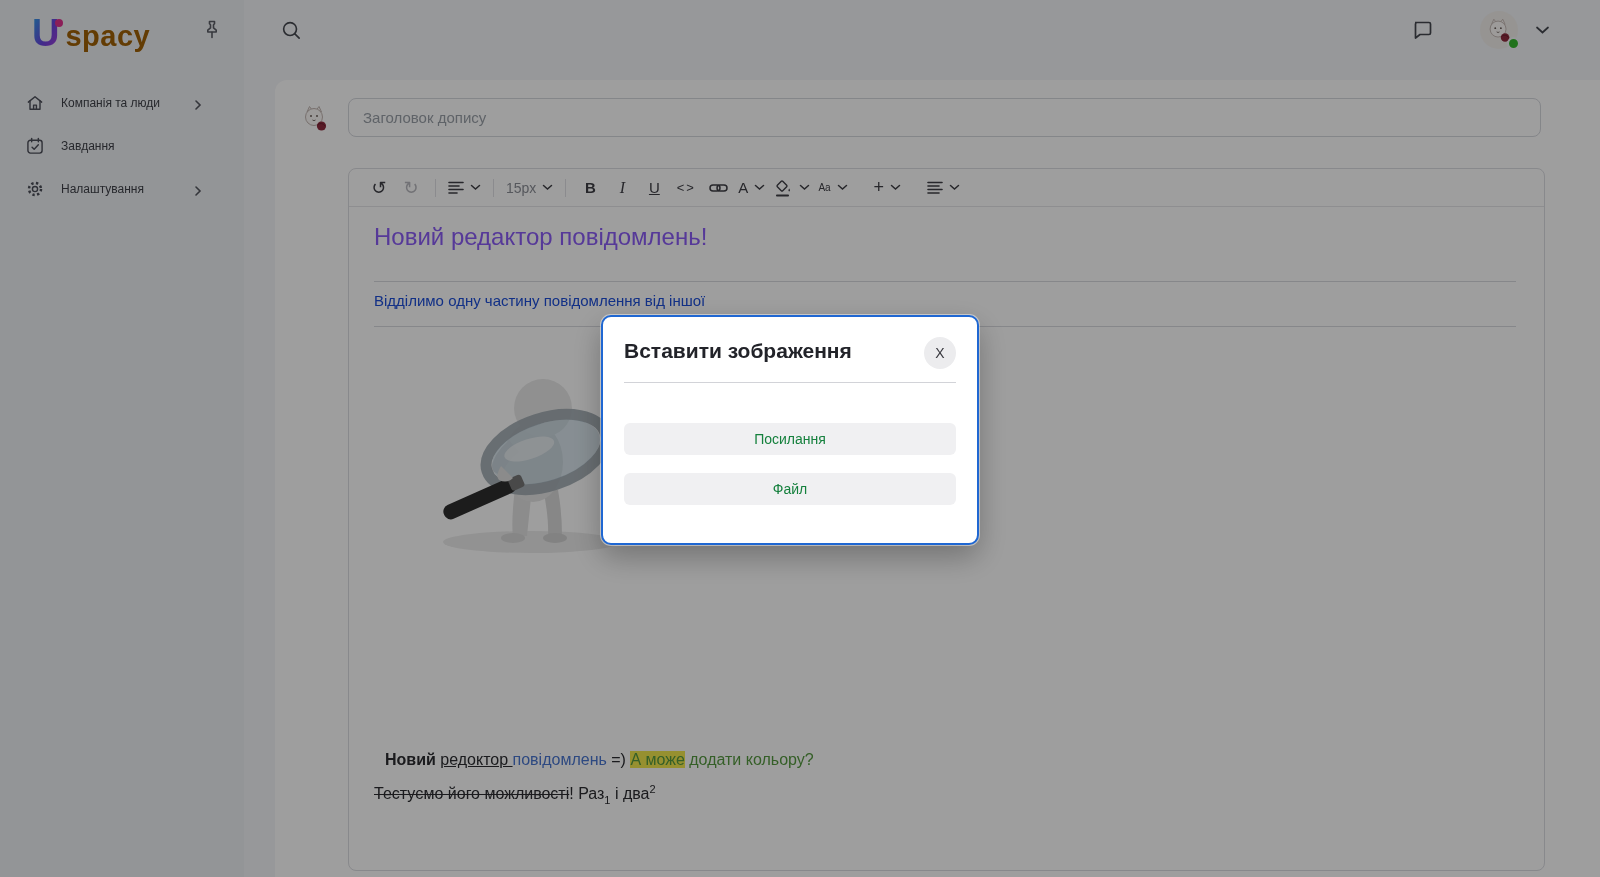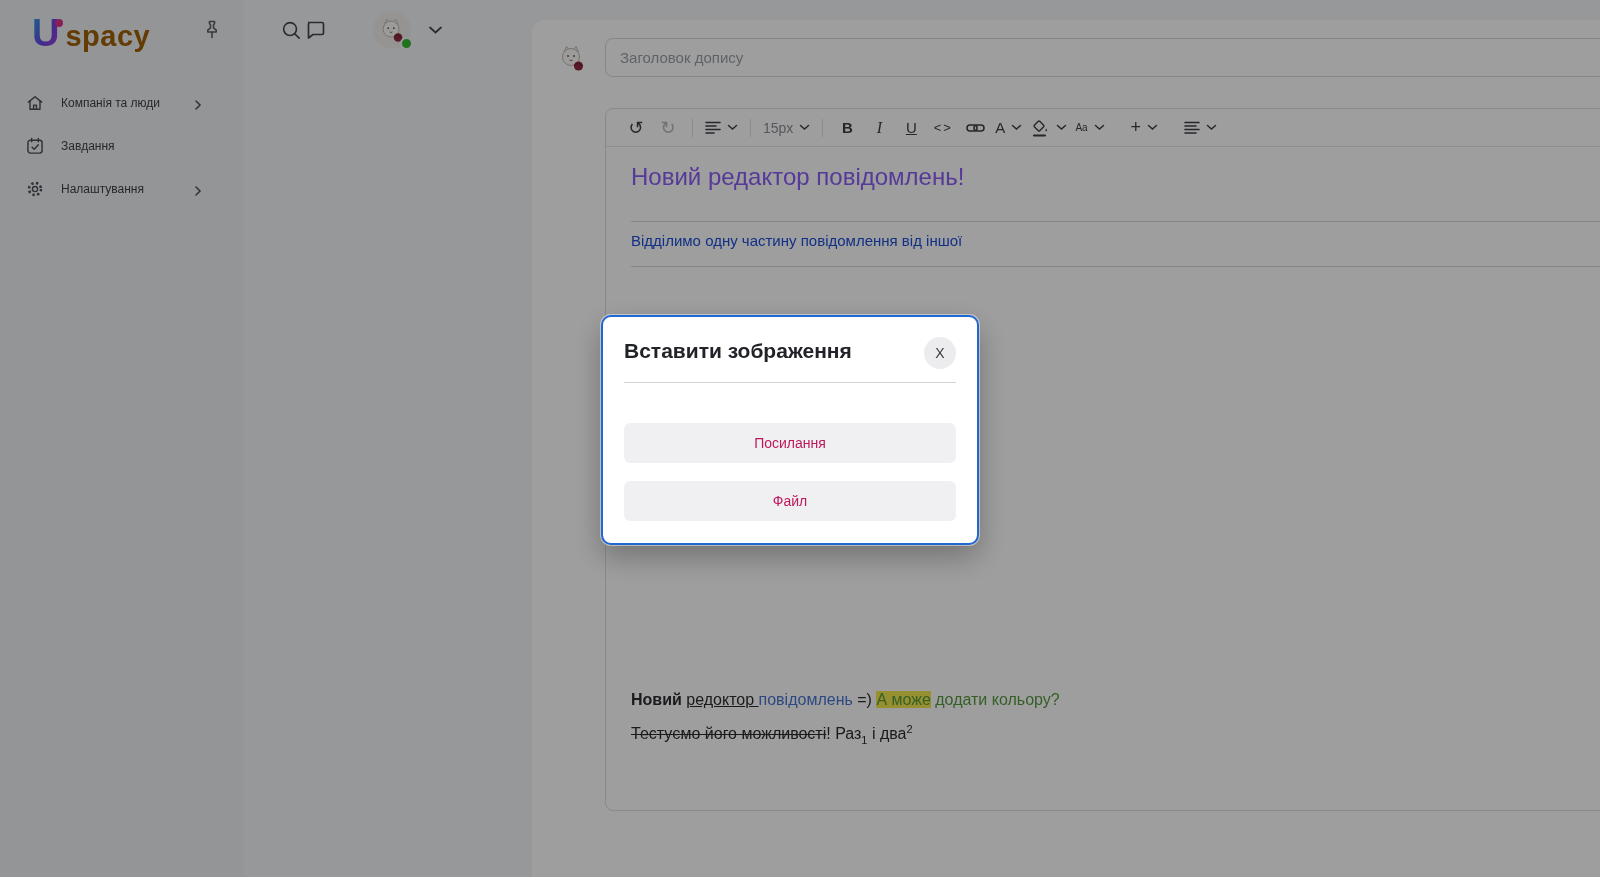--- a/index.html
+++ b/index.html
@@ -23,21 +23,21 @@
   .pin-btn { margin-top:4px; color:#5b5e66; cursor:pointer; }
 
   .nav { margin-top:28px; }
   .nav-item { height:43px; display:flex; align-items:center; padding:0 40px 0 25px;
     color:#3f4249; cursor:pointer; }
   .nav-item .nicon { width:20px; height:20px; color:#4d505a; flex:0 0 20px; }
   .nav-item .nlabel { font-size:12px; margin-left:16px; flex:1; }
   .nav-item .nchev { width:12px; height:8px; color:#55585f; }
 
   
-  .main { flex:1; display:flex; min-width:0;gap:8px; }
+  .main { flex:1; display:flex; flex-direction:column; min-width:0; }
   .topbar { height:60px; display:flex; align-items:center; padding:0 50px 0 36px; }
   .search-btn { color:#45484f; cursor:pointer; }
   .topbar-right { margin-left:auto; display:flex; align-items:center; }
   .chat-btn { color:#45484f; cursor:pointer; }
   .avatar-wrap { position:relative; width:38px; height:38px; margin-left:46px; cursor:pointer; }
   .avatar-circle { width:38px; height:38px; border-radius:50%; background:#f3efec; overflow:hidden;
     display:flex; align-items:center; justify-content:center; }
   .status-dot { position:absolute; right:-2px; bottom:-1px; width:13px; height:13px;
     border-radius:50%; background:#35b82e; border:2px solid #f4f5f8; }
   .user-chev { margin-left:17px; color:#45484f; cursor:pointer; }
@@ -76,43 +76,43 @@
   .ed-body { padding:6px 28px 0 25px; }
   .ed-h1 { margin-top:10px; font-size:24px; font-weight:500; color:#8b5cf6; }
   .ed-hr { border:none; border-top:1px solid #d9dadf; margin-top:30px; }
   .ed-hr2 { border:none; border-top:1px solid #d9dadf; margin-top:17px; }
   .ed-p { margin-top:10px; font-size:15px; color:#1d4ed8; }
   .figure-wrap { margin:43px 0 0 57px; width:205px; height:185px; }
 
   .rich { white-space:pre-wrap; font-size:16px; color:#2c2d31; }
   .rich1 { margin-top:196px; }
   .rich2 { margin-top:14px; }
-  .rt-bold { font-weight:700; }
+  .rt-bold { font-weight:700;margin-left:11px; }
   .rt-underline { text-decoration:underline;text-align:center; }
   .rt-blue { color:#4a76d0; }
   .rt-hl { background:#f2e94e; color:#55993f; }
   .rt-green { color:#55993f; }
   .rt-strike { text-decoration:line-through; }
   .rich sub { font-size:11px; }
   .rich sup { font-size:11px; }
 
   
   .overlay { position:fixed; inset:0; background:rgba(0,0,0,0.38); z-index:40; }
   .modal { position:fixed; left:601px; top:315px; width:378px; height:230px; z-index:50;
     background:#ffffff; border:2px solid #1f67d2; border-radius:10px;
     box-shadow:0 0 0 1px rgba(255,255,255,.45), 0 12px 30px rgba(0,0,0,.28);
     padding:20px 21px 0 21px; }
   .modal-head { display:flex; align-items:flex-start; justify-content:space-between; }
   .modal-title { font-size:21px; font-weight:700; color:#222329; margin-top:2px; }
   .modal-close { width:32px; height:32px; border-radius:50%; background:#ececee;
     display:flex; align-items:center; justify-content:center; font-size:14px; color:#3a3a40;
     cursor:pointer; border:none; font-family:"Liberation Sans", sans-serif; }
   .modal-div { border:none; border-top:1px solid #d2d3d8; margin-top:13px; }
-  .modal-btn { display:block; width:100%; height:40px; margin-top:18px; border:none;
-    background:#f0f0f2; border-radius:6px; font-size:14px; color:#be185d; cursor:pointer;
+  .modal-btn { display:block; width:100%; height:32px; margin-top:18px; border:none;
+    background:#f0f0f2; border-radius:6px; font-size:14px; color:#15803d; cursor:pointer;
     font-family:"Liberation Sans", sans-serif; }
   .modal-btn.first { margin-top:40px; }
 
   svg { display:block; }
 </style>
 </head>
 <body>
 
 <div class="app">
 

